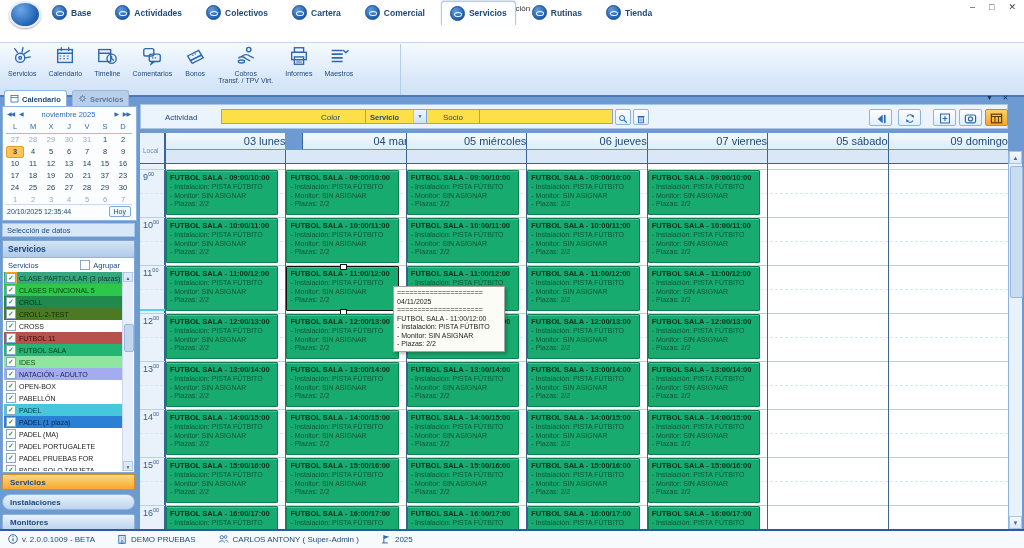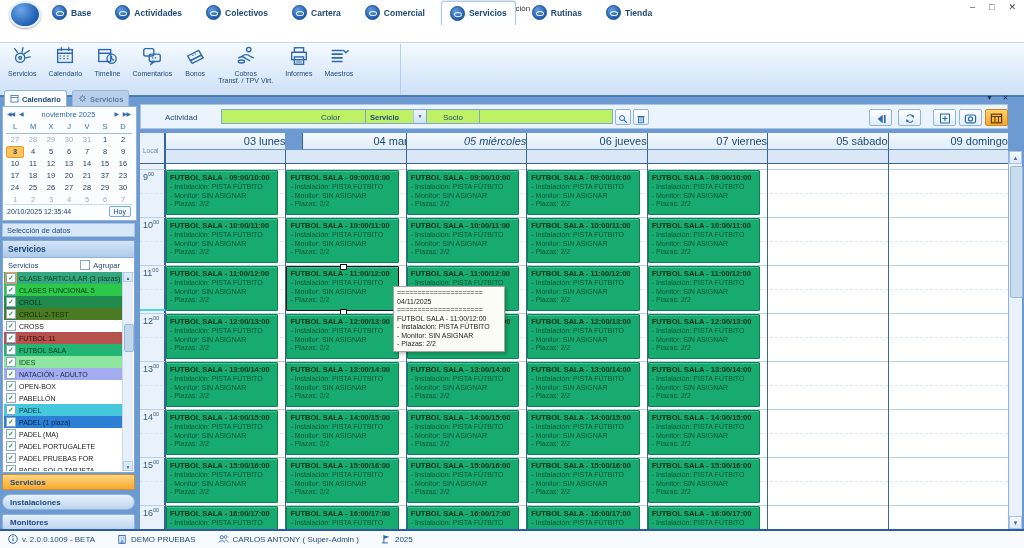--- a/index.html
+++ b/index.html
@@ -72,21 +72,21 @@
   #svcscroll .sarr{position:absolute;left:0;width:10px;height:10px;font-size:5px;text-align:center;line-height:10px;color:#46688f;background:#dce9f7;border:1px solid #b4cbe6;box-sizing:border-box}
   #svcscroll .sthumb{position:absolute;left:1px;top:52px;width:8px;height:26px;background:#c2d6ec;border:1px solid #9bb9dc;border-radius:2px}
   .accbar{left:0;width:133px;height:16px;border:1px solid #8fb4de;border-radius:2px;
         font-size:8px;font-weight:bold;line-height:15px;padding-left:7px;color:#1e4878;box-sizing:border-box}
   .accbar.orange{background:linear-gradient(#ffd784,#f7a82e);border-color:#d98f2a}
   .accbar.blue{background:linear-gradient(#e7f1fc,#bdd5ee)}
   
   .dockbtn{top:92px;width:11px;height:11px;font-size:7px;color:#16365c;text-align:center;line-height:11px}
   #filterbar{left:140px;top:104px;width:868px;height:25px;background:#ebf3fc;border:1px solid #a9c6e6;box-sizing:border-box}
   .flabel{position:absolute;top:8px;font-size:8px;color:#1e4878}
-  .fcombo{position:absolute;top:4px;height:15px;background:#bef264;border:1px solid #7fa7d6;box-sizing:border-box;font-size:7.5px;color:#1e4878}
+  .fcombo{position:absolute;top:4px;height:15px;background:#fde047;border:1px solid #7fa7d6;box-sizing:border-box;font-size:7.5px;color:#1e4878}
   .fcombo .val{position:absolute;left:4px;top:3px;font-weight:bold}
   .fcombo .da{position:absolute;right:0;top:0;width:12px;height:13px;background:linear-gradient(#eef5fd,#cfe2f6);
         border-left:1px solid #a9c6e6;font-size:5px;text-align:center;line-height:13px;color:#35597f}
   .sqbtn{position:absolute;top:4px;width:16px;height:16px;background:linear-gradient(#fdfeff,#e3eefb);
         border:1px solid #8fb4de;border-radius:2px;box-sizing:border-box;text-align:center}
   .sqbtn svg{margin-top:2px}
   .viewbtn{position:absolute;top:4px;width:23px;height:17px;background:linear-gradient(#fdfeff,#e3eefb);
         border:1px solid #8fb4de;border-radius:2px;box-sizing:border-box;text-align:center}
   .viewbtn.active{background:linear-gradient(#ffd06a,#f7a62b);border-color:#cf8722}
   .viewbtn svg{margin-top:2px}
@@ -489,21 +489,21 @@
           <path d="M1.5 4.5h13M6 4.5v8M10.5 4.5v8" stroke="#5a3a00" stroke-width="1.3"></path>
         </svg></span></span>
 </div>
 
 <div id="corner" class="abs">
     <span>Local</span>
   </div>
 <div id="dayheaders">
     <div class="dayhdr abs" style="left: 165px; width: 120.429px;">03 lunes</div>
     <div class="dayhdr abs" style="left: 302px; width: 120.429px;">04 martes</div>
-    <div class="dayhdr abs" style="left: 405.857px; width: 120.429px; font-style: italic;">05 miércoles</div>
+    <div class="dayhdr abs" style="left: 405.857px; width: 120.429px;">05 miércoles</div>
     <div class="dayhdr abs" style="left: 526.286px; width: 120.429px;">06 jueves</div>
     <div class="dayhdr abs" style="left: 646.714px; width: 120.429px;">07 viernes</div>
     <div class="dayhdr abs" style="left: 767.143px; width: 120.429px;">05 sábado</div>
     <div class="dayhdr abs" style="left: 887.572px; width: 120.429px;">09 domingo</div>
   </div>
 <div id="alldayrow">
     <div class="allday abs" style="left: 165px; width: 120.429px;"></div>
     <div class="allday abs" style="left: 285.429px; width: 120.429px;"></div>
     <div class="allday abs" style="left: 405.857px; width: 120.429px;"></div>
     <div class="allday abs" style="left: 526.286px; width: 120.429px;"></div>

